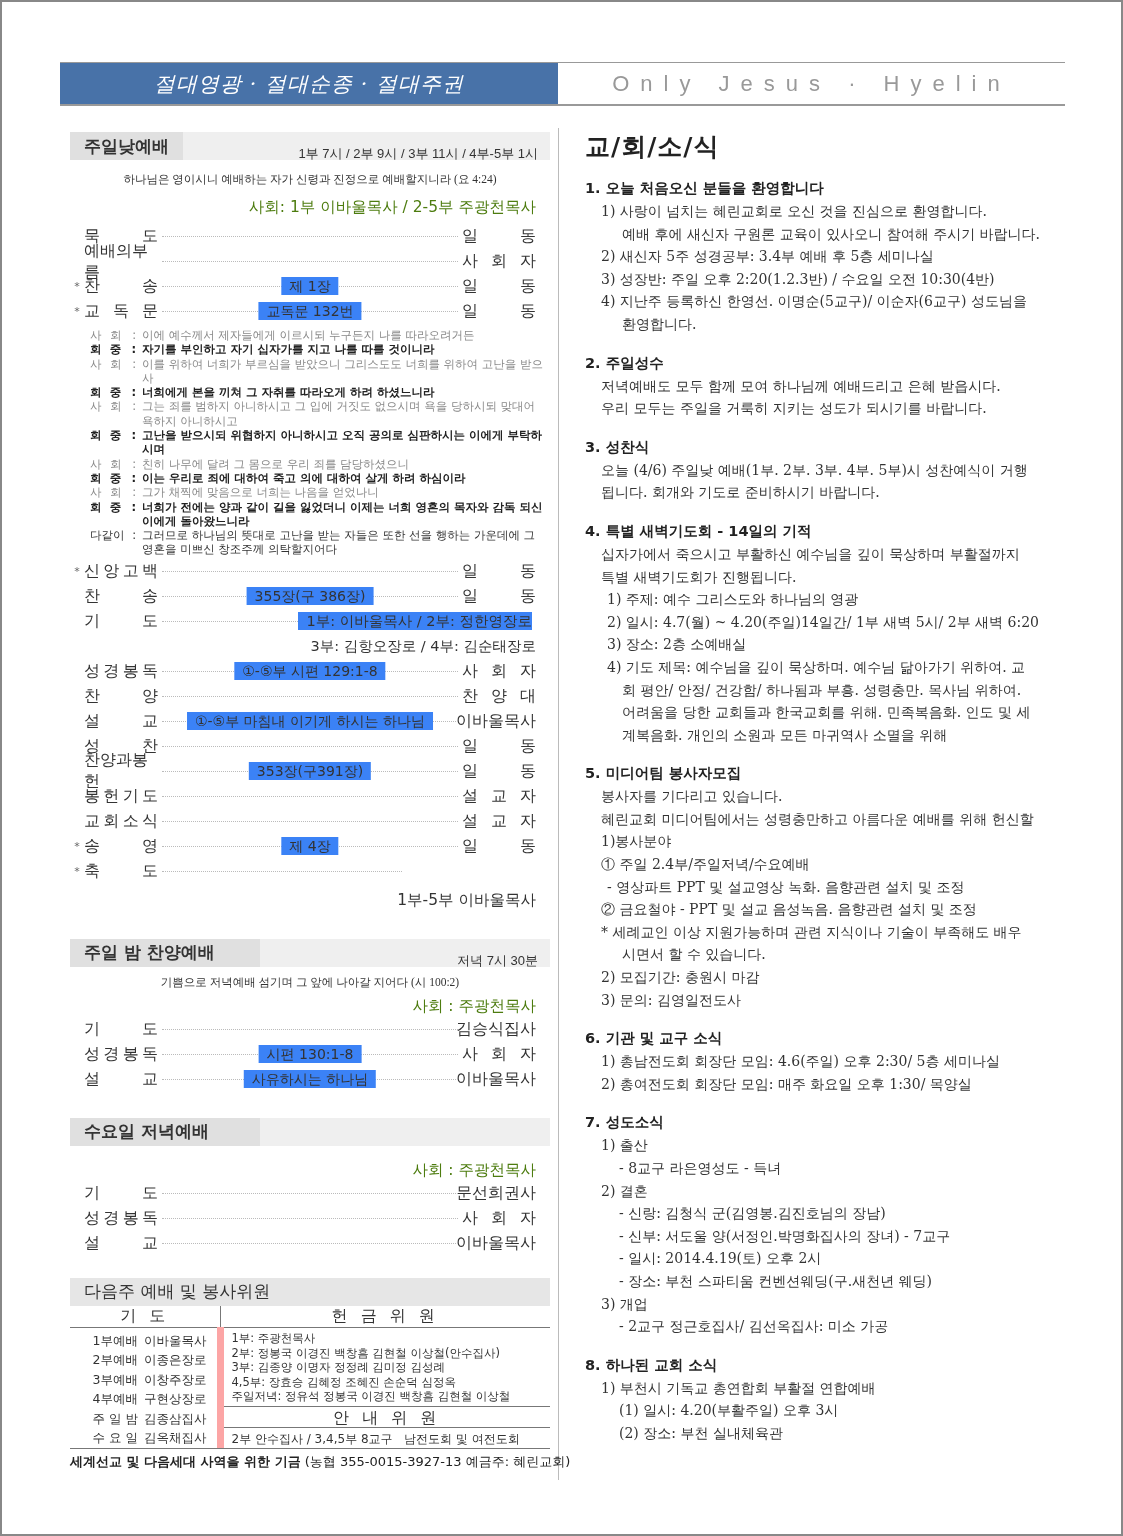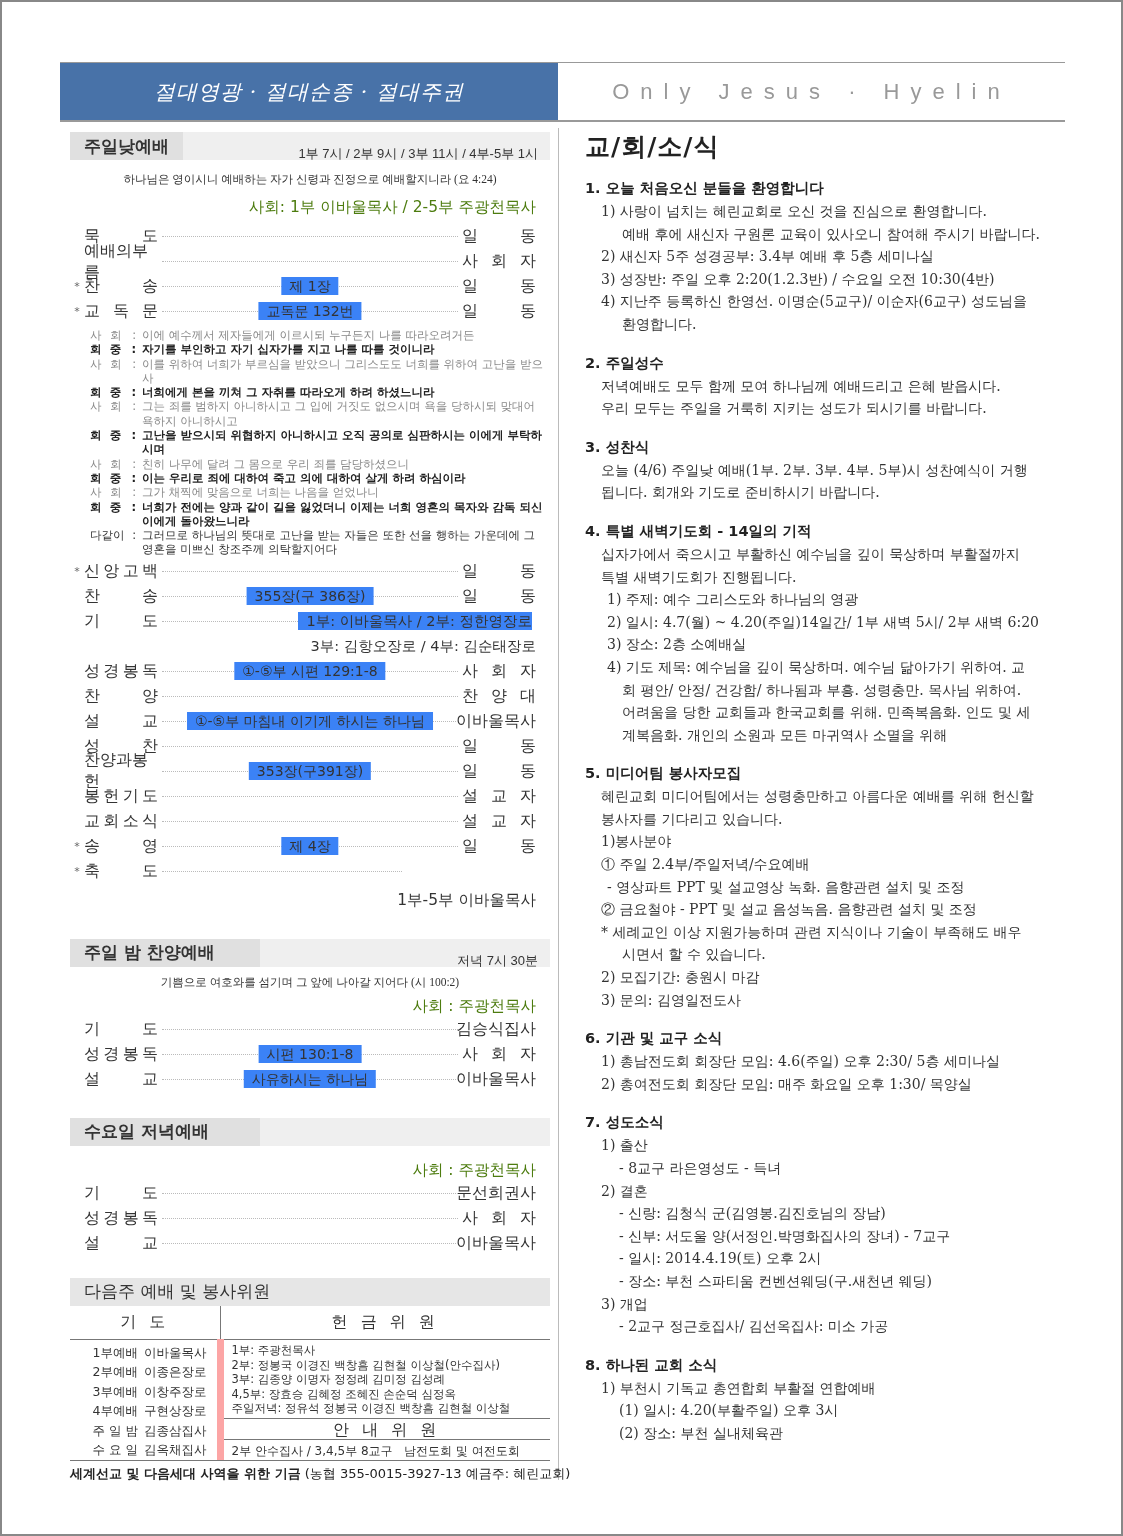--- a/index.html
+++ b/index.html
@@ -1,20 +1,20 @@
 <!DOCTYPE html>
 <html><head>
 <meta charset="utf-8">
 <style>
   * { box-sizing: border-box; margin: 0; padding: 0; }
   body { width: 1123px; height: 1536px; background: #fff; font-family: "DejaVu Sans", sans-serif; color: #222; position: relative; overflow: hidden; }
   .page-border { position: absolute; left: 0; top: 0; width: 1123px; height: 1536px; border: 2px solid #888; pointer-events: none; }
 
   
-  .banner { position: absolute; left: 60px; top: 62px; width: 1005px; height: 60px; border-top: 1px solid #999; border-bottom: 2px solid #999; display: flex; }
+  .banner { position: absolute; left: 60px; top: 62px; width: 1005px; height: 44px; border-top: 1px solid #999; border-bottom: 2px solid #999; display: flex; }
   .banner-left { width: 498px; background: #4872a8; color: #fff; display: flex; align-items: center; justify-content: center; font-size: 21px; letter-spacing: 1px; font-style: italic; font-family: "DejaVu Serif", serif; }
   .banner-right { flex: 1; display: flex; align-items: center; justify-content: center; color: #999; font-size: 22px; letter-spacing: 11px; font-family: "Liberation Sans", sans-serif; }
 
   
   .left { position: absolute; left: 70px; top: 132px; width: 480px; }
   .col-divider { position: absolute; left: 558px; top: 128px; width: 1px; height: 1352px; background: #bbb; }
 
   .sec-head { display: flex; height: 28px; background: #efefef; align-items: center; justify-content: space-between; }
   .sec-head .ttl { background: #e0e0e0; height: 28px; display: flex; align-items: center; padding: 0 14px 0 14px; font-size: 17px; font-weight: bold; color: #333; }
   .sec-head .ttl.wide { width: 190px; }
@@ -39,21 +39,21 @@
   .resp .sp { width: 52px; flex-shrink: 0; display: flex; justify-content: space-between; padding-right: 6px; }
   .resp .sp span.colon { margin-left: 2px; }
   .resp.lead { color: #888; }
   .resp.cong { color: #222; font-weight: bold; }
   .resp.all { color: #333; }
 
   .closing { text-align: right; font-size: 15.5px; margin-top: 6px; padding-right: 14px; color: #333; }
 
   .next { margin-top: 0; }
   .next-table { width: 480px; border-collapse: collapse; font-size: 12px; color: #333; }
-  .next-table th { font-size: 16px; font-weight: normal; letter-spacing: 4px; height: 34px; border-bottom: 1px solid #777; }
+  .next-table th { font-size: 16px; font-weight: normal; letter-spacing: 4px; height: 22px; border-bottom: 1px solid #777; }
   .next-table td { vertical-align: top; }
   .next-table .pray-col { width: 150px; border-right: 7px solid #fca5a5; padding: 3px 0 0 10px; }
   .pray-row { display: flex; height: 19.5px; font-size: 12.5px; align-items: center; }
   .pray-row .pk { width: 58px; text-align: right; margin-right: 6px; }
   .off-row { font-size: 11.5px; line-height: 14.5px; padding-left: 8px; }
   .off-row b { font-weight: normal; }
   .guide-head { text-align: center; font-size: 16px; letter-spacing: 4px; border-top: 1px solid #777; border-bottom: 1px solid #777; height: 22px; line-height: 22px; margin-top: 2px; }
   .guide-body { font-size: 12px; padding: 3px 0 0 8px; height: 20px; }
   .fund { border-top: 1px solid #777; font-size: 13px; padding-top: 4px; text-align: center; white-space: nowrap; }
   .fund b { font-weight: bold; }
@@ -396,21 +396,21 @@
       </div>
     </div>
   <div class="closing">1부-5부 이바울목사</div>
 
   <div style="height:28px"></div>
 
   <div class="sec-head">
     <div class="ttl wide">주일 밤 찬양예배</div>
     <div class="times">저녁 7시 30분</div>
   </div>
-  <div class="verse" style="margin-top:8px">기쁨으로 여호와를 섬기며 그 앞에 나아갈 지어다 (시 100:2)</div>
+  <div class="verse" style="margin-top:8px">기쁨으로 저녁예배 섬기며 그 앞에 나아갈 지어다 (시 100:2)</div>
   <div class="leader" style="margin-top:6px">사회 : 주광천목사</div>
   <div class="order" id="evening-order" style="margin-top:0">
       <div class="orow">
         <span class="star"></span>
         <span class="name">
           <span>기</span>
           <span>도</span>
         </span>
         <span class="dots"></span>
         <span class="who plain">김승식집사</span>
@@ -576,22 +576,22 @@
         <div class="ln i2">1) 주제: 예수 그리스도와 하나님의 영광</div>
         <div class="ln i2">2) 일시: 4.7(월) ~ 4.20(주일)14일간/ 1부 새벽 5시/ 2부 새벽 6:20</div>
         <div class="ln i2">3) 장소: 2층 소예배실</div>
         <div class="ln i2">4) 기도 제목: 예수님을 깊이 묵상하며. 예수님 닮아가기 위하여. 교</div>
         <div class="ln i1h">회 평안/ 안정/ 건강함/ 하나됨과 부흥. 성령충만. 목사님 위하여.</div>
         <div class="ln i1h">어려움을 당한 교회들과 한국교회를 위해. 민족복음화. 인도 및 세</div>
         <div class="ln i1h">계복음화. 개인의 소원과 모든 마귀역사 소멸을 위해</div>
       </div>
       <div class="news">
         <h3>5. 미디어팀 봉사자모집</h3>
+        <div class="ln i1"> 봉사자를 기다리고 있습니다.</div>
         <div class="ln i1">혜린교회 미디어팀에서는 성령충만하고 아름다운 예배를 위해 헌신할</div>
-        <div class="ln i1"> 봉사자를 기다리고 있습니다.</div>
         <div class="ln i1">1)봉사분야</div>
         <div class="ln i1">① 주일 2.4부/주일저녁/수요예배</div>
         <div class="ln i2">- 영상파트 PPT 및 설교영상 녹화. 음향관련 설치 및 조정</div>
         <div class="ln i1">② 금요철야 - PPT 및 설교 음성녹음. 음향관련 설치 및 조정</div>
         <div class="ln i1">* 세례교인 이상 지원가능하며 관련 지식이나 기술이 부족해도 배우</div>
         <div class="ln i1h">시면서 할 수 있습니다.</div>
         <div class="ln i1">2) 모집기간: 충원시 마감</div>
         <div class="ln i1">3) 문의: 김영일전도사</div>
       </div>
       <div class="news">

